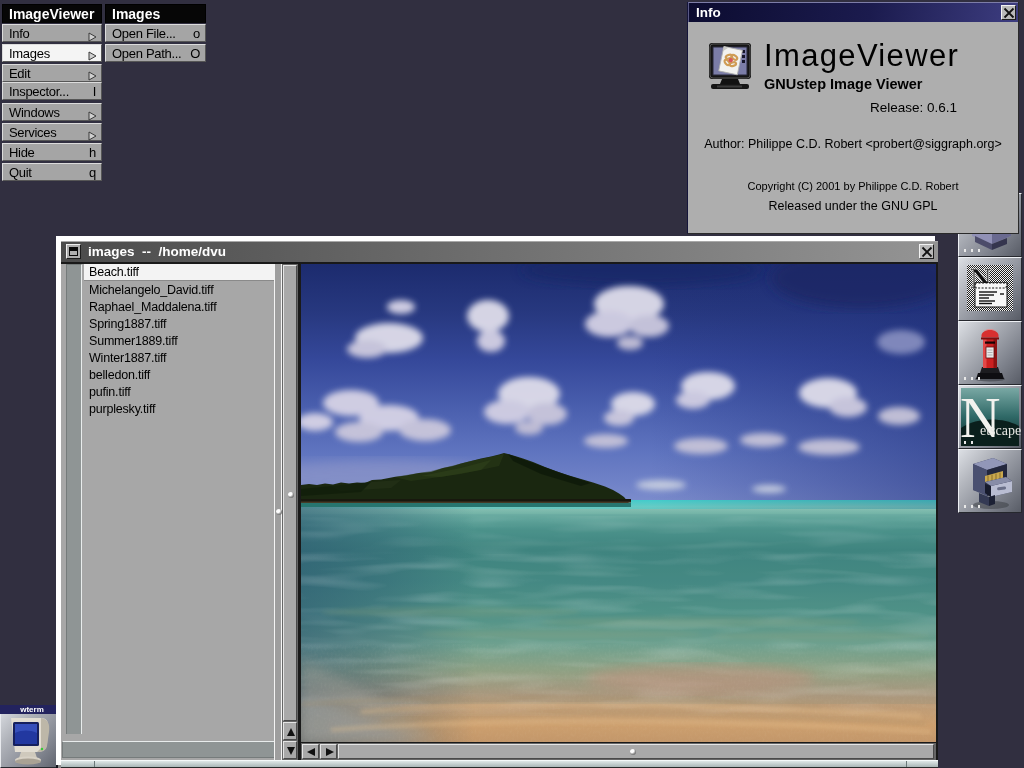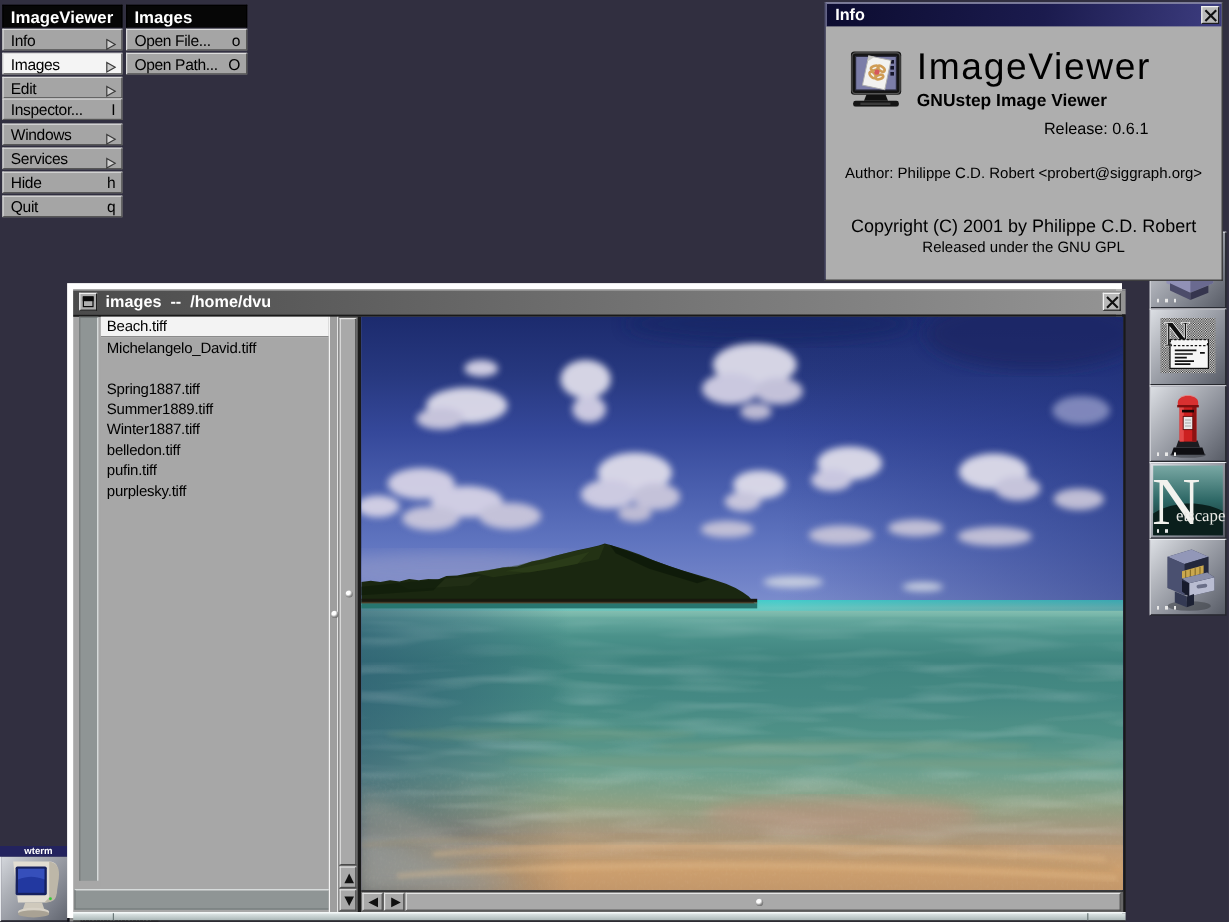--- a/index.html
+++ b/index.html
@@ -188,20 +188,21 @@
     </div>
   <div class="closebtn" style="left:858px;top:3px">
       <svg width="12" height="12">
         <path d="M1.5 1.5 L10.5 10.5 M10.5 1.5 L1.5 10.5" stroke="#111" stroke-width="1.8"></path>
       </svg>
     </div>
   <div class="abs" id="ltrough"></div>
   <div class="abs" id="list">
     <div class="row sel" style="top:0">Beach.tiff</div>
     <div class="row" style="top:18px">Michelangelo_David.tiff</div>
+    <div class="row" style="top:35px">Raphael_Maddalena.tiff</div>
     <div class="row" style="top:52px">Spring1887.tiff</div>
     <div class="row" style="top:69px">Summer1889.tiff</div>
     <div class="row" style="top:86px">Winter1887.tiff</div>
     <div class="row" style="top:103px">belledon.tiff</div>
     <div class="row" style="top:120px">pufin.tiff</div>
     <div class="row" style="top:137px">purplesky.tiff</div>
   </div>
   <div class="abs" id="lhtrough"></div>
   <div class="abs" id="split">
       <div class="dimple" style="left:1px;top:245px"></div>
@@ -430,21 +431,21 @@
       </g>
       <path d="M13 37 L29 37 L31 42 L11 42 Z" fill="#111"></path>
       <rect x="2" y="42" width="38" height="5" rx="2" fill="#151515"></rect>
       <rect x="8" y="43.5" width="25" height="2" fill="#3a3a3a"></rect>
     </svg>
   </div>
   <div class="abs" style="left:76px;top:37.5px;font-size:31px;line-height:1;letter-spacing:1.35px;color:#000">ImageViewer</div>
   <div class="abs" style="left:76px;top:73.5px;font-size:14.5px;line-height:1.15;font-weight:bold;color:#000">GNUstep Image Viewer</div>
   <div class="abs" style="right:61px;top:97.5px;font-size:13.5px;line-height:1.15;color:#000">Release: 0.6.1</div>
   <div class="abs" style="left:0;width:330px;top:134.5px;font-size:12.5px;line-height:1.2;text-align:center;color:#000">Author: Philippe C.D. Robert &lt;probert@siggraph.org&gt;</div>
-  <div class="abs" style="left:0;width:330px;top:178.3px;font-size:15px;line-height:1.2;text-align:center;color:#000">Copyright (C) 2001 by Philippe C.D. Robert</div>
+  <div class="abs" style="left:0;width:330px;top:178.3px;font-size:11px;line-height:1.2;text-align:center;color:#000">Copyright (C) 2001 by Philippe C.D. Robert</div>
   <div class="abs" style="left:0;width:330px;top:196.8px;font-size:12.5px;line-height:1.2;text-align:center;color:#000">Released under the GNU GPL</div>
 </div>
 
 <div class="menu" style="left:2px;top:4px">
   <div class="mtitle" style="top:0;height:19px">ImageViewer</div>
   <div class="mitem" style="top:20px">Info<div class="marr"><svg width="9" height="10">
           <path d="M1 1 L8 5 L1 9 Z" fill="#cfcfcf" stroke="#3a3a3a" stroke-width="1"></path>
         </svg></div></div>
   <div class="mitem sel" style="top:39.8px">Images<div class="marr"><svg width="9" height="10">
           <path d="M1 1 L8 5 L1 9 Z" fill="#cfcfcf" stroke="#3a3a3a" stroke-width="1"></path>

